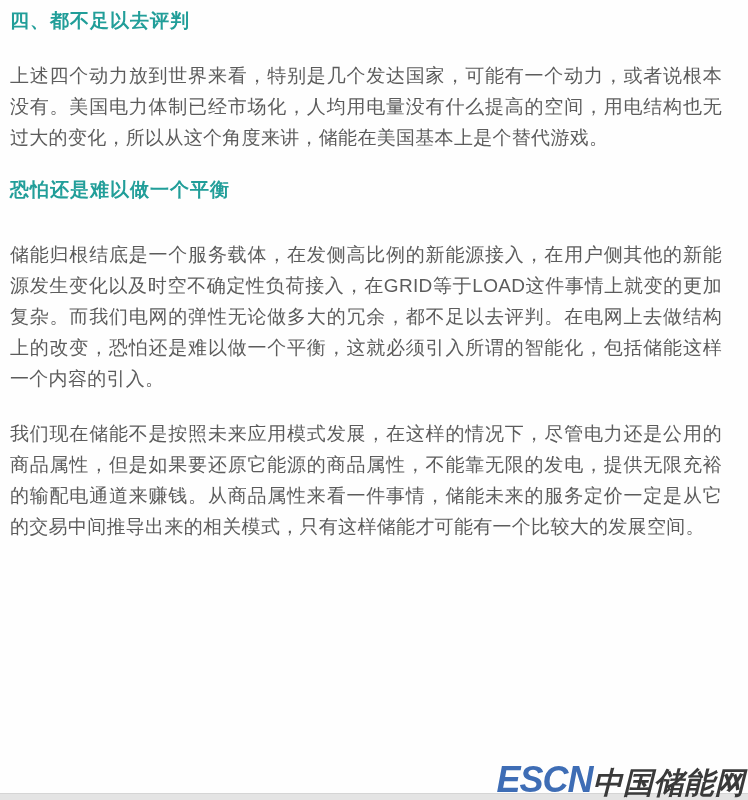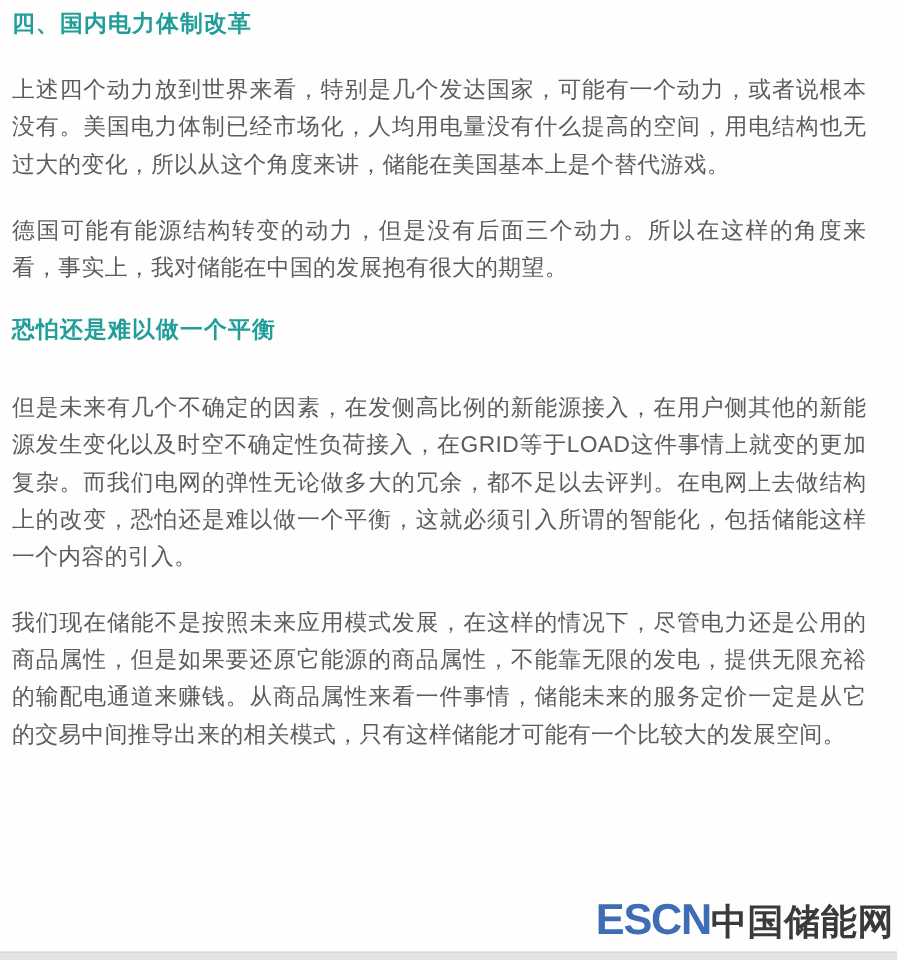--- a/index.html
+++ b/index.html
@@ -32,24 +32,25 @@
     color: #5c5c5c;
     font-size: 19px;
     line-height: 31px;
     letter-spacing: 0.3px;
     text-align: justify;
     margin: 0 16px 24px 0;
   }
   .watermark {
     position: absolute;
     right: 3px;
-    bottom: 16px;
+    bottom: 2px;
     white-space: nowrap;
     z-index: 3;
     line-height: 1;
+    font-style: italic;
   }
   .wm-escn {
     color: #3e6db5;
     font-weight: bold;
     font-size: 36px;
     letter-spacing: -1px;
     vertical-align: bottom;
   }
   .wm-site {
     color: #3a3a3a;
@@ -67,30 +68,29 @@
     background: #e4e4e4;
     border-top: 1px solid #d5d5d5;
     z-index: 2;
   }
 </style>
 </head>
 <body>
 
 <div class="page">
 
-  <h1 class="sec-heading">四、国内电力体制改革</h1>
+  <h1 class="sec-heading">四、都不足以去评判</h1>
 
   <p class="para">上述四个动力放到世界来看，特别是几个发达国家，可能有一个动力，或者说根本没有。美国电力体制已经市场化，人均用电量没有什么提高的空间，用电结构也无过大的变化，所以从这个角度来讲，储能在美国基本上是个替代游戏。</p>
 
-  <p class="para">德国可能有能源结构转变的动力，但是没有后面三个动力。所以在这样的角度来看，事实上，我对储能在中国的发展抱有很大的期望。</p>
 
   <h2 class="sec-heading second">恐怕还是难以做一个平衡</h2>
 
 
-  <p class="para">但是未来有几个不确定的因素，在发侧高比例的新能源接入，在用户侧其他的新能源发生变化以及时空不确定性负荷接入，在GRID等于LOAD这件事情上就变的更加复杂。而我们电网的弹性无论做多大的冗余，都不足以去评判。在电网上去做结构上的改变，恐怕还是难以做一个平衡，这就必须引入所谓的智能化，包括储能这样一个内容的引入。</p>
+  <p class="para">储能归根结底是一个服务载体，在发侧高比例的新能源接入，在用户侧其他的新能源发生变化以及时空不确定性负荷接入，在GRID等于LOAD这件事情上就变的更加复杂。而我们电网的弹性无论做多大的冗余，都不足以去评判。在电网上去做结构上的改变，恐怕还是难以做一个平衡，这就必须引入所谓的智能化，包括储能这样一个内容的引入。</p>
 
 
   <p class="para">我们现在储能不是按照未来应用模式发展，在这样的情况下，尽管电力还是公用的商品属性，但是如果要还原它能源的商品属性，不能靠无限的发电，提供无限充裕的输配电通道来赚钱。从商品属性来看一件事情，储能未来的服务定价一定是从它的交易中间推导出来的相关模式，只有这样储能才可能有一个比较大的发展空间。</p>
 
   <div class="bottom-strip"></div>
 
   <div class="watermark">
     <span class="wm-escn">ESCN</span><span class="wm-site">中国储能网</span>
   </div>
 

